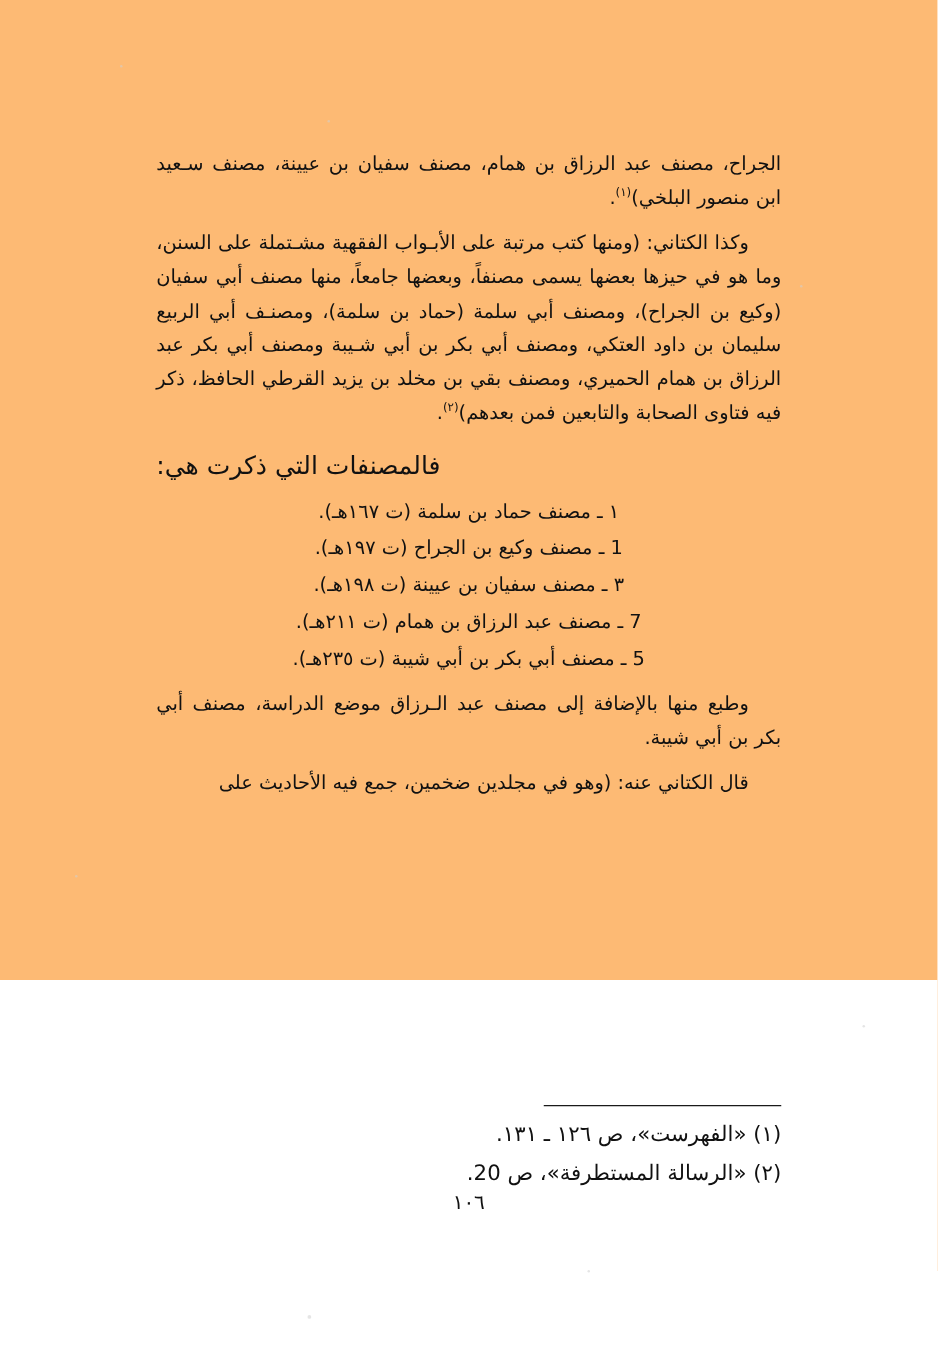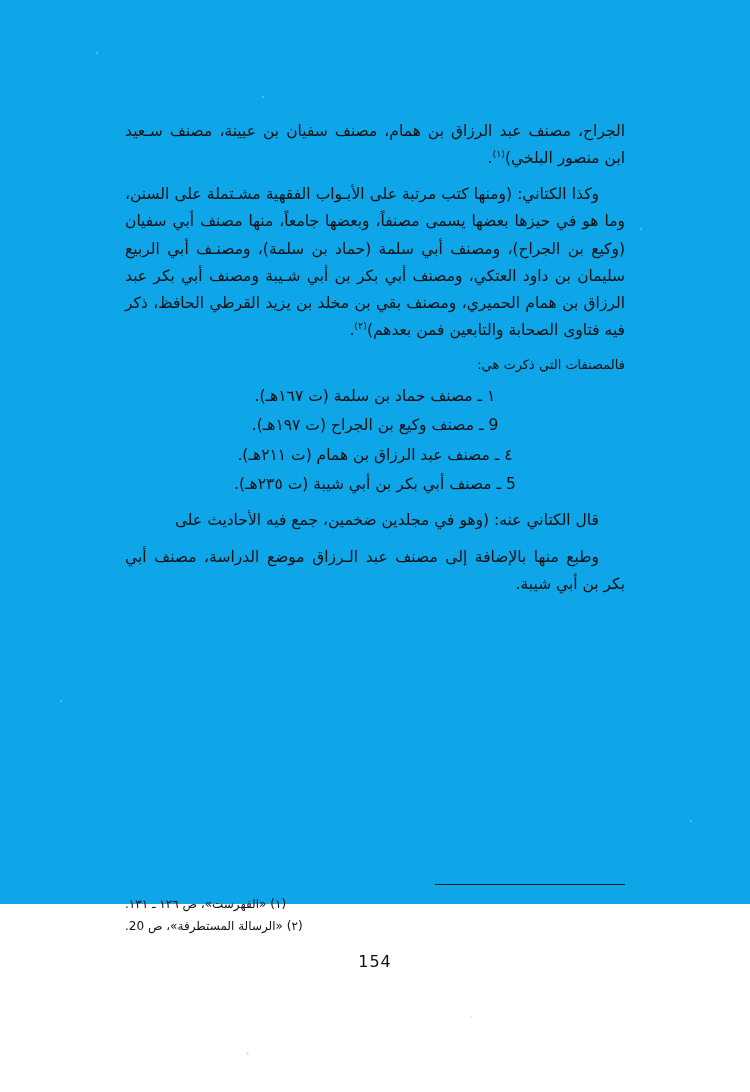--- a/index.html
+++ b/index.html
@@ -12,22 +12,22 @@
     height: 1092px;
     position: relative;
     font-family: "DejaVu Sans", sans-serif;
     color: #111111;
     overflow: hidden;
   }
   .page {
     position: absolute;
     left: 0; top: 0;
     width: 750px;
-    height: 904px;
-    background: #0ea5e9;
+    height: 784px;
+    background: #fdba74;
   }
   .content {
     position: absolute;
     right: 125px;
     left: 125px;
     top: 118px;
     direction: rtl;
     text-align: justify;
   }
   p {
@@ -47,22 +47,22 @@
     text-align: center;
     font-size: 15.5px;
     line-height: 1.9;
     margin: 0;
   }
   .list-block {
     margin-top: 2px;
     margin-bottom: 8px;
   }
   .heading-line {
-    text-align: right;
-    font-size: 13px;
+    text-align: left;
+    font-size: 20px;
     line-height: 1.9;
     margin-bottom: 4px;
   }
   sup {
     font-size: 9.5px;
     vertical-align: super;
     line-height: 0;
   }
   .footnote-rule {
     position: absolute;
@@ -75,23 +75,23 @@
   }
   .footnotes {
     position: absolute;
     right: 125px;
     left: 125px;
     top: 893px;
     direction: rtl;
     text-align: right;
   }
   .footnote {
-    font-size: 12px;
+    font-size: 17px;
     line-height: 1.85;
-    text-align: left;
+    text-align: right;
     margin: 0;
   }
   .page-number {
     position: absolute;
     left: 0;
     right: 0;
     top: 952px;
     text-align: center;
     font-size: 16px;
     letter-spacing: 1px;
@@ -119,33 +119,34 @@
   <div class="content">
 
     <p class="para"><span>الجراح، مصنف عبد الرزاق بن همام، مصنف سفيان بن عيينة، مصنف سـعيد ابن منصور البلخي)</span><sup>(١)</sup>.</p>
 
     <p class="para indent"><span>وكذا الكتاني: (ومنها كتب مرتبة على الأبـواب الفقهية مشـتملة على السنن، وما هو في حيزها بعضها يسمى مصنفاً، وبعضها جامعاً، منها مصنف أبي سفيان (وكيع بن الجراح)، ومصنف أبي سلمة (حماد بن سلمة)، ومصنـف أبي الربيع سليمان بن داود العتكي، ومصنف أبي بكر بن أبي شـيبة ومصنف أبي بكر عبد الرزاق بن همام الحميري، ومصنف بقي بن مخلد بن يزيد القرطي الحافظ، ذكر فيه فتاوى الصحابة والتابعين فمن بعدهم)</span><sup>(٢)</sup>.</p>
 
     <p class="heading-line">فالمصنفات التي ذكرت هي:</p>
 
     <div class="list-block">
       <p class="list-line">١ ـ مصنف حماد بن سلمة (ت ١٦٧هـ).</p>
-      <p class="list-line">9 ـ مصنف وكيع بن الجراح (ت ١٩٧هـ).</p>
-      <p class="list-line">٤ ـ مصنف عبد الرزاق بن همام (ت ٢١١هـ).</p>
+      <p class="list-line">1 ـ مصنف وكيع بن الجراح (ت ١٩٧هـ).</p>
+      <p class="list-line">٣ ـ مصنف سفيان بن عيينة (ت ١٩٨هـ).</p>
+      <p class="list-line">7 ـ مصنف عبد الرزاق بن همام (ت ٢١١هـ).</p>
       <p class="list-line">5 ـ مصنف أبي بكر بن أبي شيبة (ت ٢٣٥هـ).</p>
     </div>
 
+    <p class="para indent">وطبع منها بالإضافة إلى مصنف عبد الـرزاق موضع الدراسة، مصنف أبي بكر بن أبي شيبة.</p>
+
     <p class="para indent">قال الكتاني عنه: (وهو في مجلدين ضخمين، جمع فيه الأحاديث على</p>
-
-    <p class="para indent">وطبع منها بالإضافة إلى مصنف عبد الـرزاق موضع الدراسة، مصنف أبي بكر بن أبي شيبة.</p>
 
   </div>
 
   <hr class="footnote-rule">
 
   <div class="footnotes">
     <p class="footnote">(١) «الفهرست»، ص ١٢٦ ـ ١٣١.</p>
     <p class="footnote">(٢) «الرسالة المستطرفة»، ص 20.</p>
   </div>
 
-  <div class="page-number">154</div>
+  <div class="page-number">١٠٦</div>
 
 </div>
 
 </body></html>

